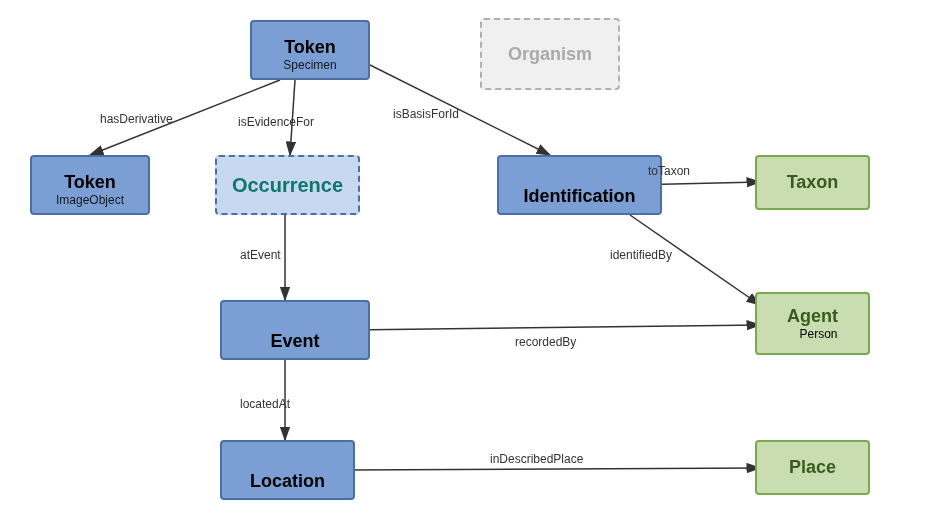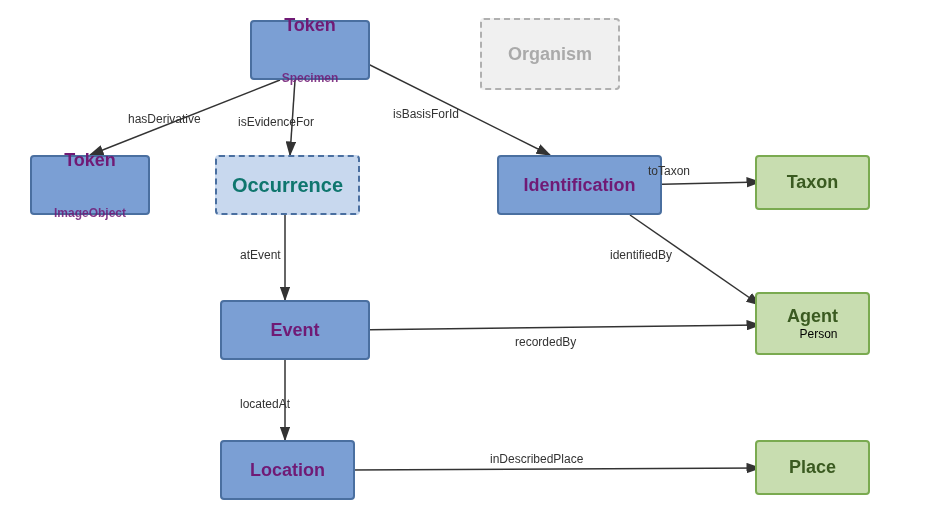--- a/index.html
+++ b/index.html
@@ -22,21 +22,22 @@
       flex-direction: column;
       align-items: center;
       justify-content: center;
       border-radius: 4px;
       text-align: center;
       padding: 6px 10px;
     }
     .node-blue {
       background: #7b9fd4;
       border: 2px solid #4a6fa0;
-      color: #701a75;
+      color: #000000;
+      justify-content: flex-end;
     }
     .node-blue-dashed {
       background: #c8d8ee;
       border: 2px dashed #4a6fa0;
       color: #6a8ab0;
     }
     .node-green {
       background: #c8ddb0;
       border: 2px solid #7aaa50;
       color: #3a5a20;
@@ -45,23 +46,22 @@
       background: #f0f0f0;
       border: 2px dashed #b0b0b0;
       color: #999;
     }
     .node-title {
       font-size: 18px;
       font-weight: bold;
     }
     .node-subtitle {
       font-size: 12px;
-      font-weight: bold;
+      font-weight: normal;
       opacity: 0.85;
-      margin-top: 35px;
     }
     .node-title-green {
       font-size: 18px;
       font-weight: bold;
       color: #3a5a20;
     }
     .node-title-gray {
       font-size: 18px;
       font-weight: bold;
       color: #aaa;
@@ -148,21 +148,21 @@
   </div>
 
   <div class="node node-blue" style="left:220px;top:440px;width:135px;height:60px;">
     <span class="node-title">Location</span>
   </div>
 
   <div class="node node-green" style="left:755px;top:440px;width:115px;height:55px;">
     <span class="node-title-green">Place</span>
   </div>
 
-  <span class="edge-label" style="left:100px;top:112px;margin-left:28px;">hasDerivative</span>
+  <span class="edge-label" style="left:100px;top:112px;">hasDerivative</span>
   <span class="edge-label" style="left:238px;top:115px;">isEvidenceFor</span>
   <span class="edge-label" style="left:393px;top:107px;">isBasisForId</span>
   <span class="edge-label" style="left:648px;top:164px;">toTaxon</span>
   <span class="edge-label" style="left:240px;top:248px;">atEvent</span>
   <span class="edge-label" style="left:610px;top:248px;">identifiedBy</span>
   <span class="edge-label" style="left:515px;top:335px;">recordedBy</span>
   <span class="edge-label" style="left:240px;top:397px;">locatedAt</span>
   <span class="edge-label" style="left:490px;top:452px;">inDescribedPlace</span>
 
 </div>

